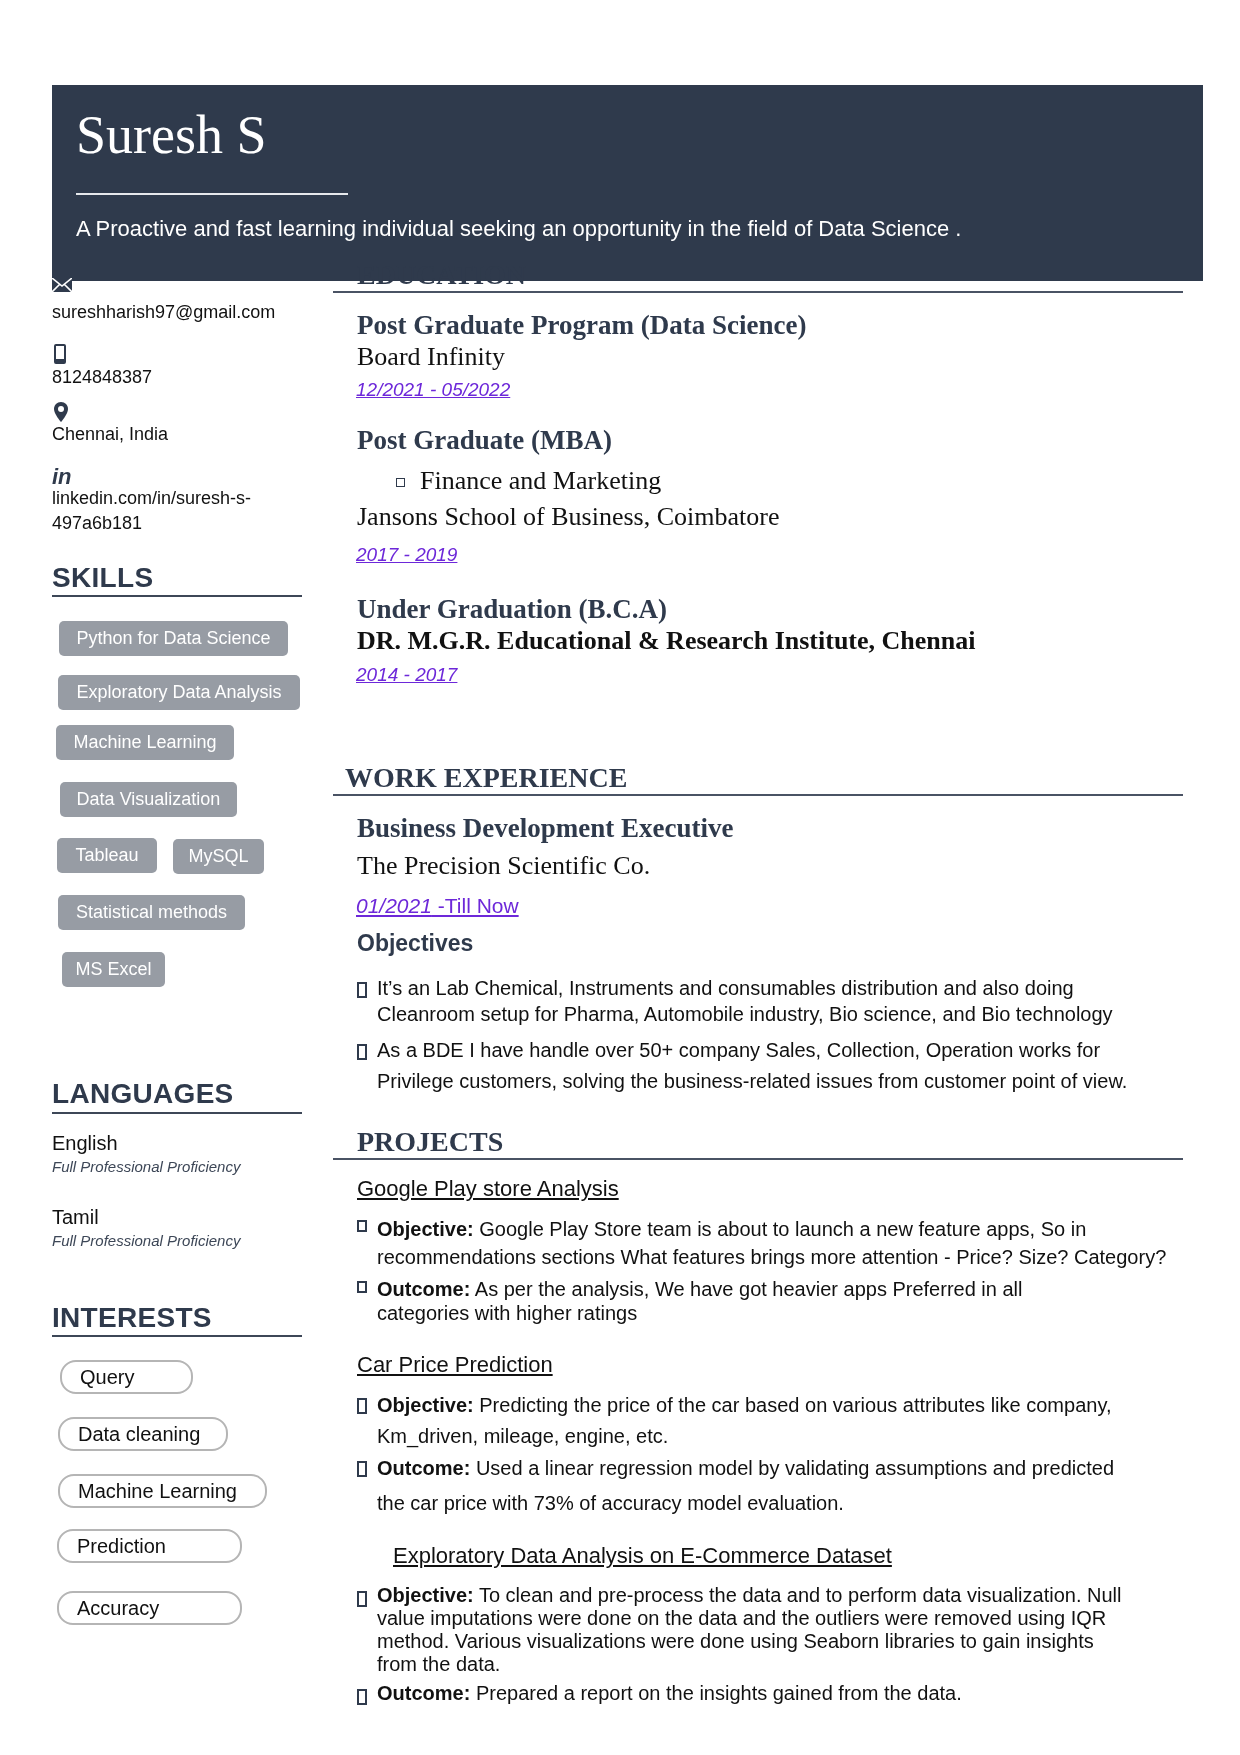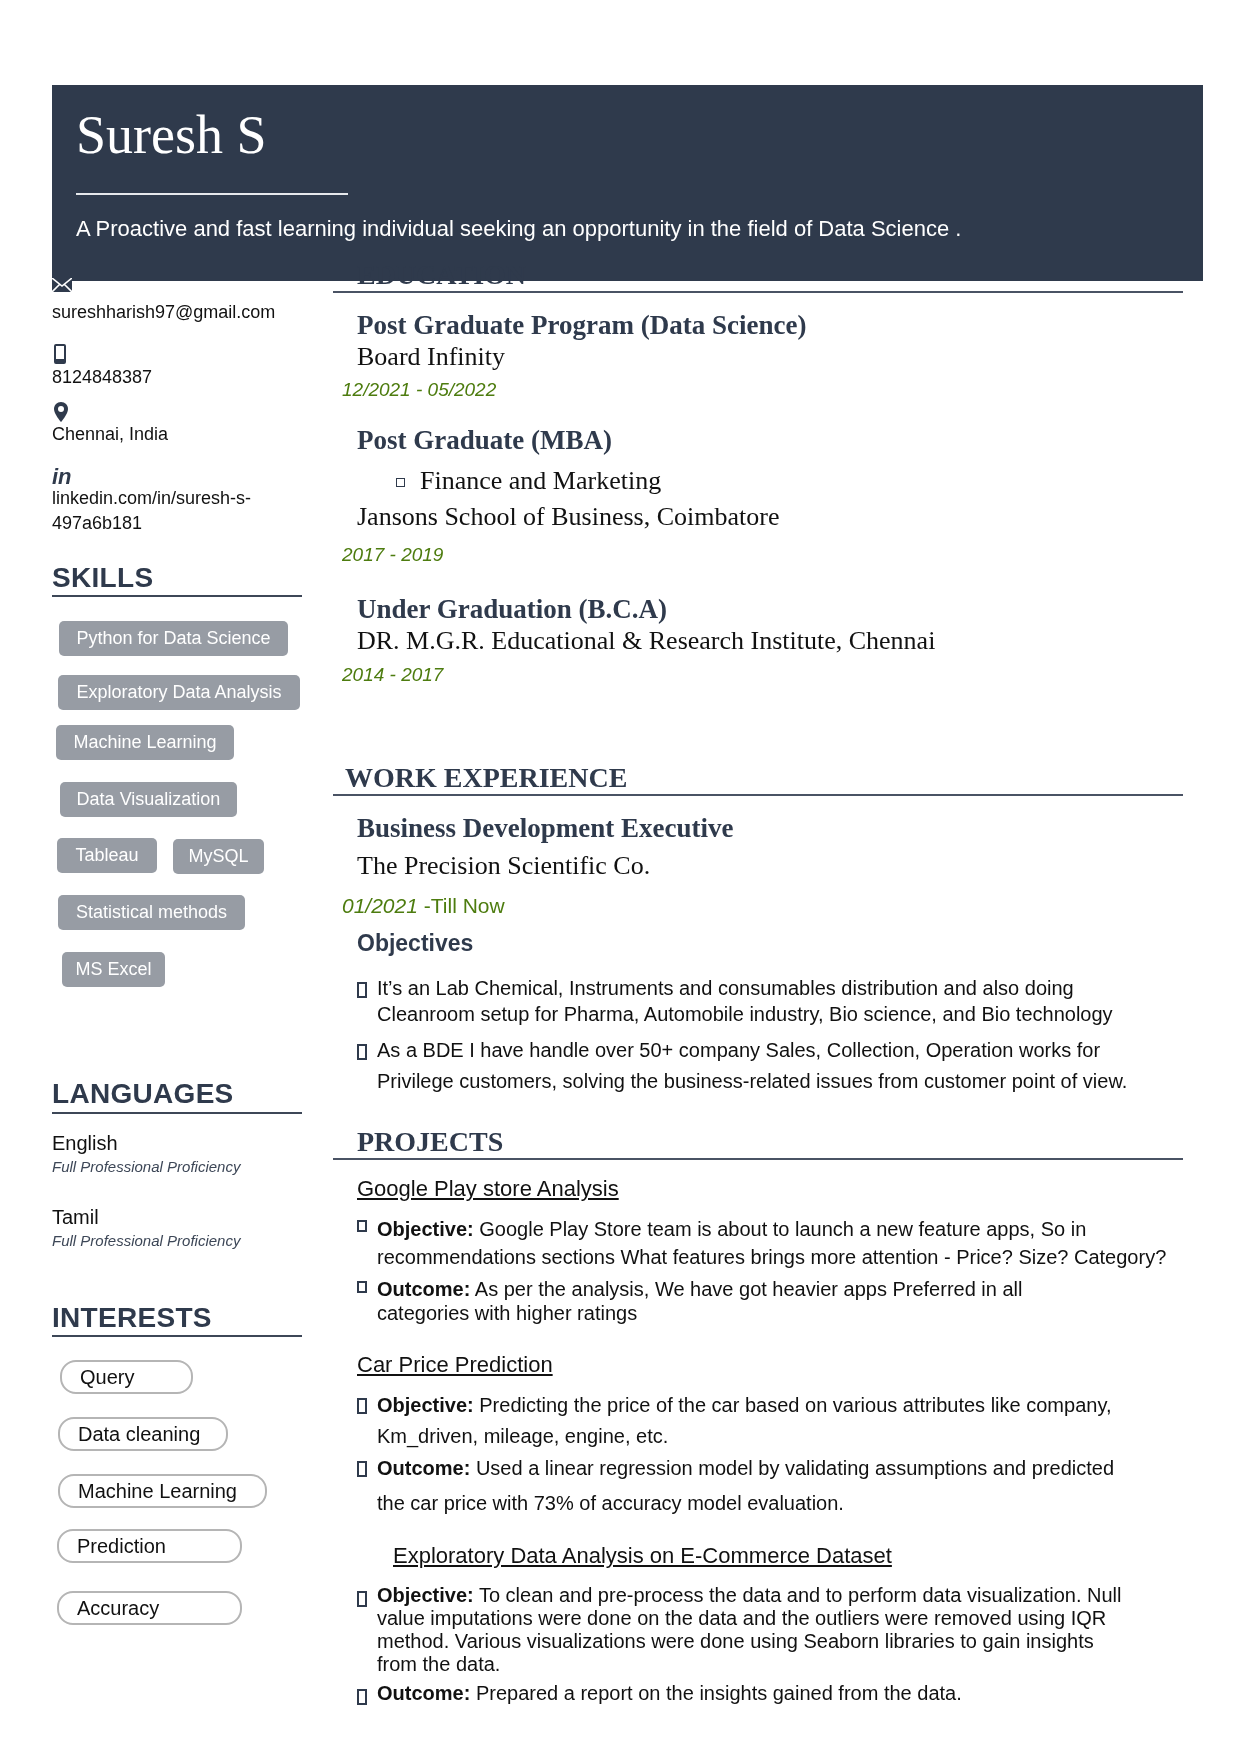--- a/index.html
+++ b/index.html
@@ -19,21 +19,21 @@
   .interest { position:absolute; height:34px; border:2px solid #b5b5b5; border-radius:16px; box-sizing:border-box; color:#111; font-size:20px; line-height:30px; padding-left:18px; white-space:nowrap; }
 
   .lang-name { position:absolute; left:52px; font-size:20px; color:#111; line-height:24px; }
   .lang-level { position:absolute; left:52px; font-size:15px; font-style:italic; color:#3d4757; line-height:18px; }
 
   .main-heading { position:absolute; font-family:"Liberation Serif", serif; font-weight:bold; font-size:28px; color:#2f3a4c; line-height:30px; }
   .main-rule { position:absolute; left:333px; width:850px; height:2px; background:#4a5364; }
 
   .entry-title { position:absolute; left:357px; font-family:"Liberation Serif", serif; font-weight:bold; font-size:27px; color:#2f3a4c; line-height:30px; white-space:nowrap; }
   .entry-org { position:absolute; left:357px; font-family:"Liberation Serif", serif; font-size:26px; color:#111; line-height:30px; white-space:nowrap; }
-  .entry-date { position:absolute; left:342px; font-size:19px; font-style:italic; color:#4d7c0f; line-height:22px; white-space:nowrap; }
+  .entry-date { position:absolute; left:356px; font-size:19px; font-style:italic; color:#6d28d9; line-height:22px; white-space:nowrap;text-decoration:underline; }
   .entry-date .plain { font-style:normal; }
   .sub-bullet { position:absolute; left:396px; top:478px; width:7px; height:7px; border:1.5px solid #2f3a4c; }
   .sub-text { position:absolute; left:420px; font-family:"Liberation Serif", serif; font-size:26px; color:#111; line-height:30px; white-space:nowrap; }
 
   .obj-heading { position:absolute; left:357px; font-weight:bold; font-size:23px; color:#2f3a4c; line-height:26px; }
   .bullet { position:absolute; left:357px; width:6px; height:12px; border:2.5px solid #2f3a4c; background:#fff; }
   .bullet.small { width:6px; height:8px; border-width:2px; }
   .btext { position:absolute; left:377px; font-size:20px; color:#111; line-height:26px; white-space:nowrap; }
   .btext b { font-weight:bold; }
   .proj-title { position:absolute; left:357px; font-size:22px; color:#111; text-decoration:underline; line-height:26px; white-space:nowrap; }
@@ -109,21 +109,21 @@
 <div class="entry-org" style="top:342px;">Board Infinity</div>
 <div class="entry-date" style="top:379px;">12/2021 - 05/2022</div>
 
 <div class="entry-title" style="top:425px;">Post Graduate (MBA)</div>
 <div class="sub-bullet"></div>
 <div class="sub-text" style="top:466px;">Finance and Marketing</div>
 <div class="entry-org" style="top:502px;">Jansons School of Business, Coimbatore</div>
 <div class="entry-date" style="top:544px;">2017 - 2019</div>
 
 <div class="entry-title" style="top:594px;">Under Graduation (B.C.A)</div>
-<div class="entry-org" style="top:626px;">DR. M.G.R. Educational &amp; Research Institute, Chennai</div>
+<div class="entry-org" style="top:626px;font-weight:bold;">DR. M.G.R. Educational &amp; Research Institute, Chennai</div>
 <div class="entry-date" style="top:664px;">2014 - 2017</div>
 
 <div class="main-heading" style="left:345px;top:763px;">WORK EXPERIENCE</div>
 <div class="main-rule" style="top:794px;"></div>
 
 <div class="entry-title" style="top:813px;">Business Development Executive</div>
 <div class="entry-org" style="top:851px;">The Precision Scientific Co.</div>
 <div class="entry-date" style="top:895px;font-size:21px;"><span>01/2021</span><span class="plain"> -Till Now</span></div>
 <div class="obj-heading" style="top:930px;">Objectives</div>
 

